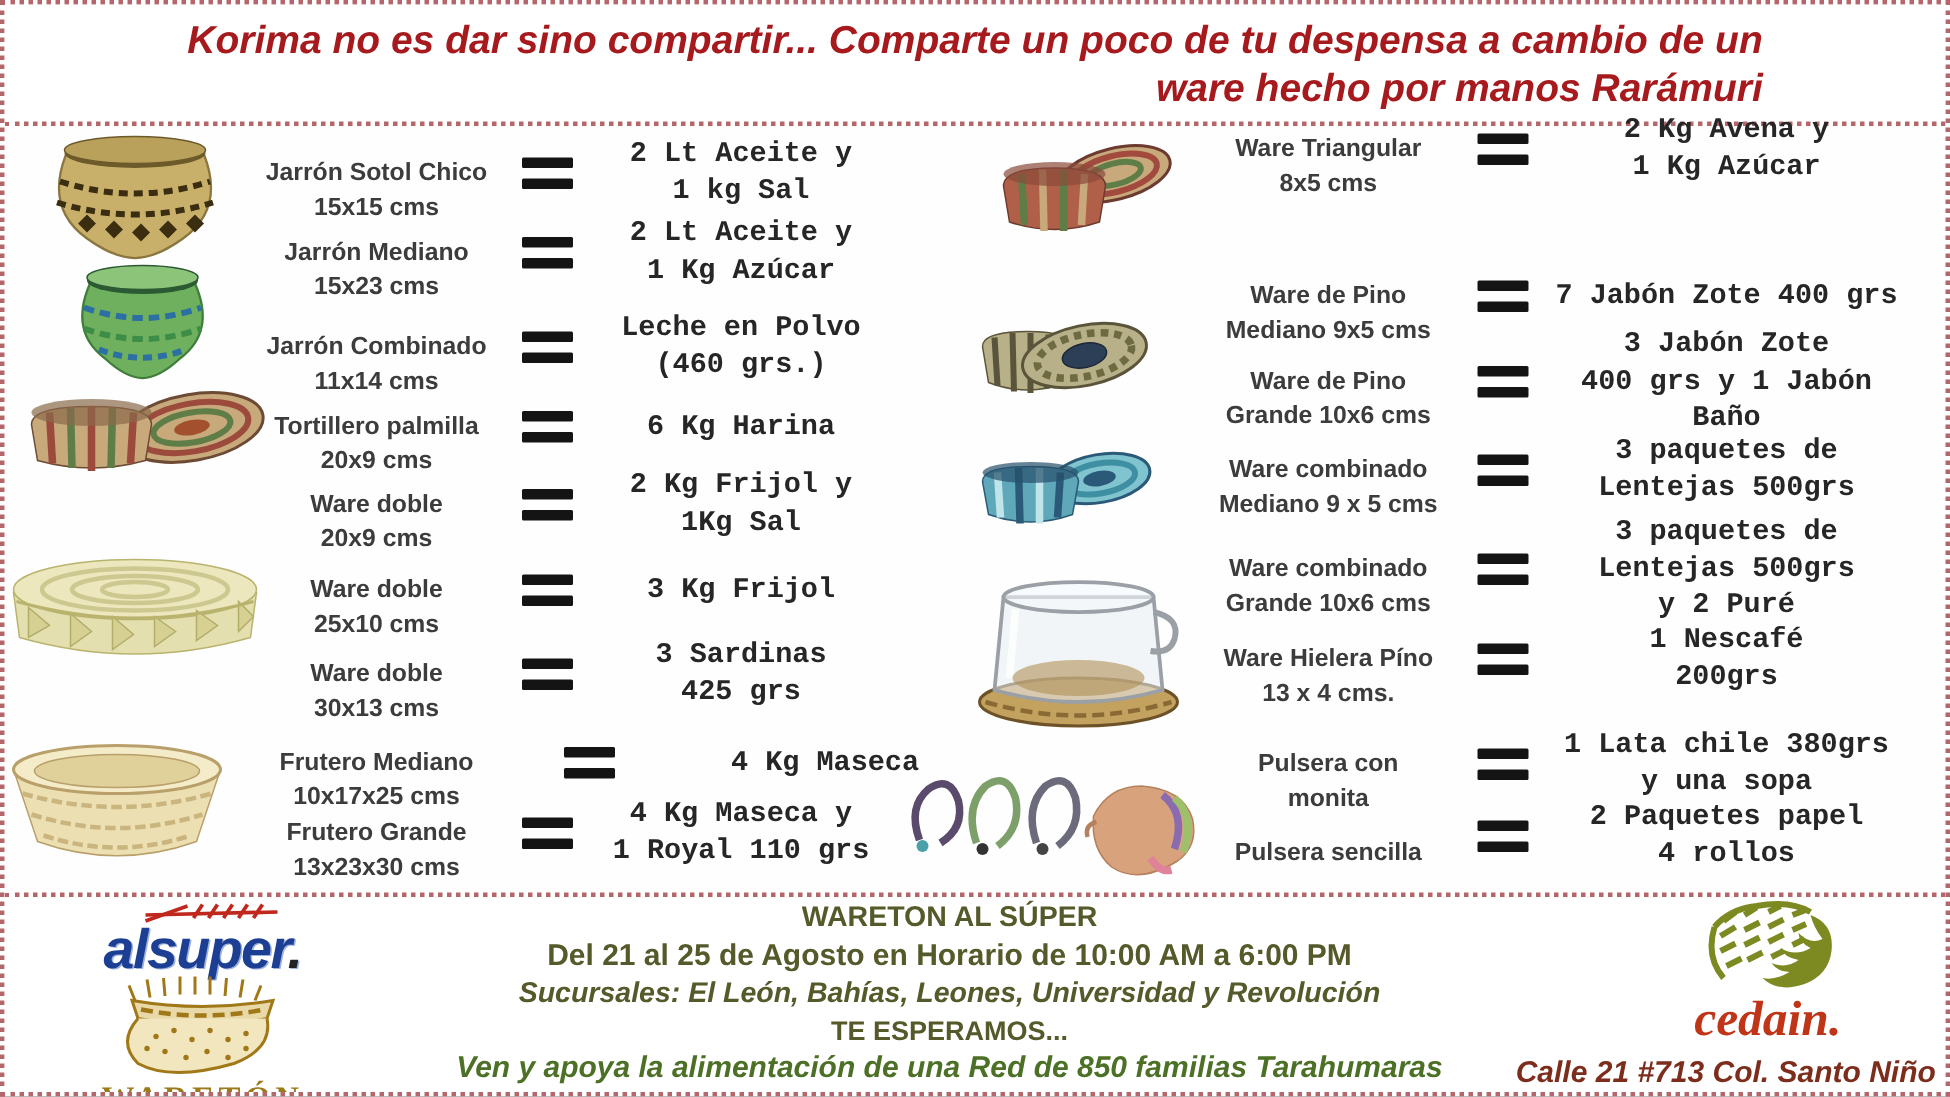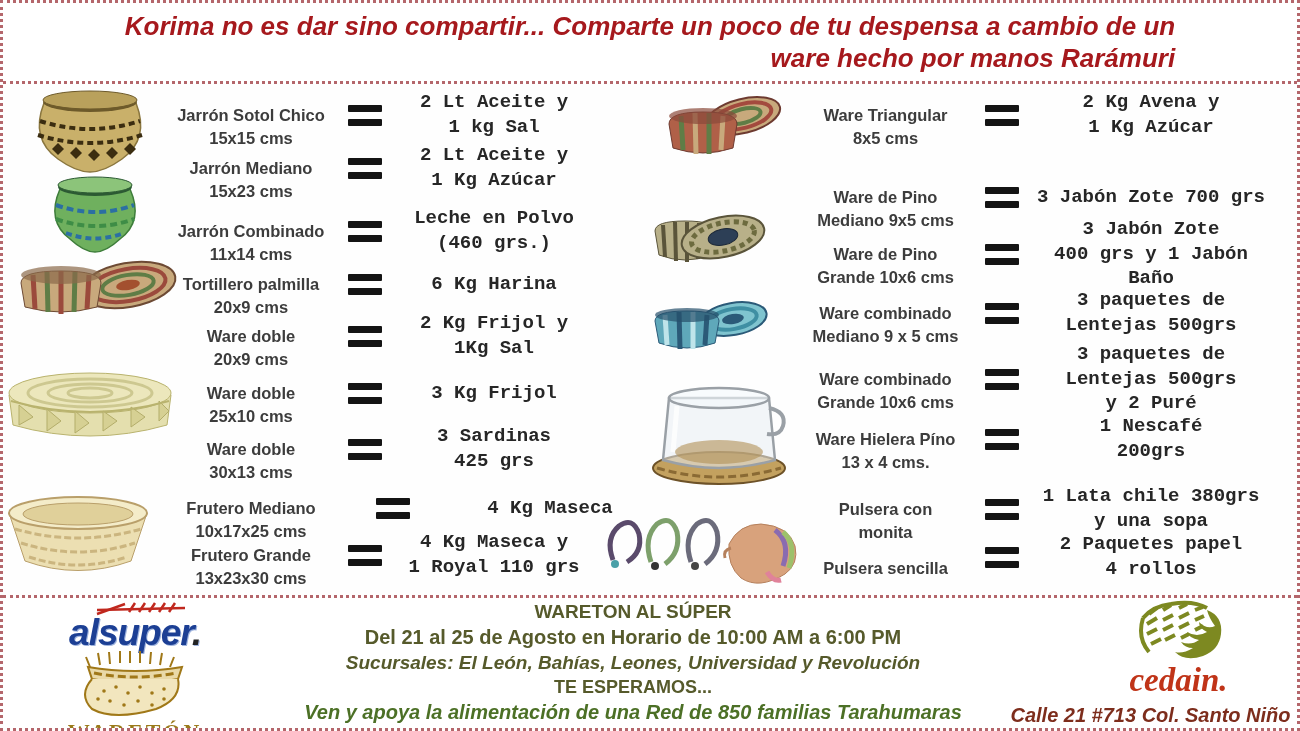--- a/index.html
+++ b/index.html
@@ -321,38 +321,38 @@
     <div class="iname">Frutero Grande
 13x23x30 cms</div>
     <div class="eq">
         <i></i>
         <i></i>
       </div>
     <div class="ival">4 Kg Maseca y
 1 Royal 110 grs</div>
   </div>
 
-  <div class="row row-right" style="top:84px;height:56px;">
+  <div class="row row-right" style="top:68px;height:56px;">
     <div class="iname">Ware Triangular
 8x5 cms</div>
     <div class="eq">
         <i></i>
         <i></i>
       </div>
     <div class="ival">2 Kg Avena y
 1 Kg Azúcar</div>
   </div>
   <div class="row row-right" style="top:166px;height:56px;">
     <div class="iname">Ware de Pino
 Mediano 9x5 cms</div>
     <div class="eq">
         <i></i>
         <i></i>
       </div>
-    <div class="ival">3 Jabón Zote 700 grs</div>
+    <div class="ival">7 Jabón Zote 400 grs</div>
   </div>
   <div class="row row-right" style="top:222px;height:58px;">
     <div class="iname">Ware de Pino
 Grande 10x6 cms</div>
     <div class="eq">
         <i></i>
         <i></i>
       </div>
     <div class="ival">3 Jabón Zote
 400 grs y 1 Jabón Baño</div>

